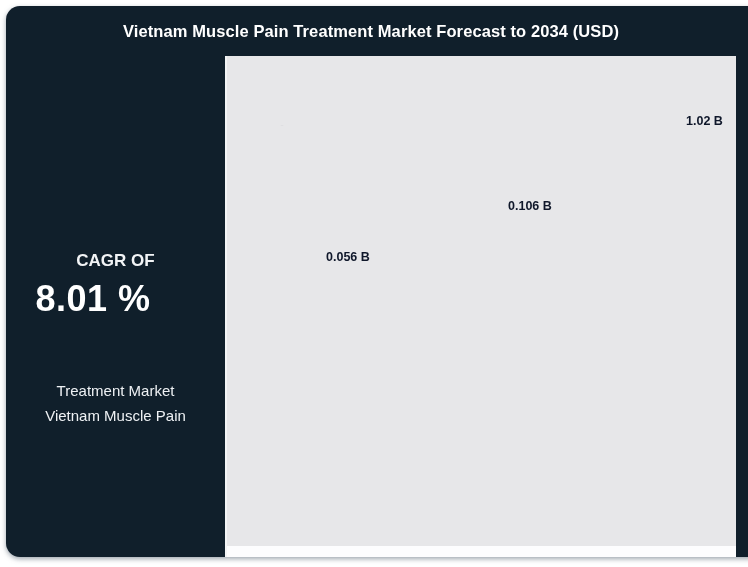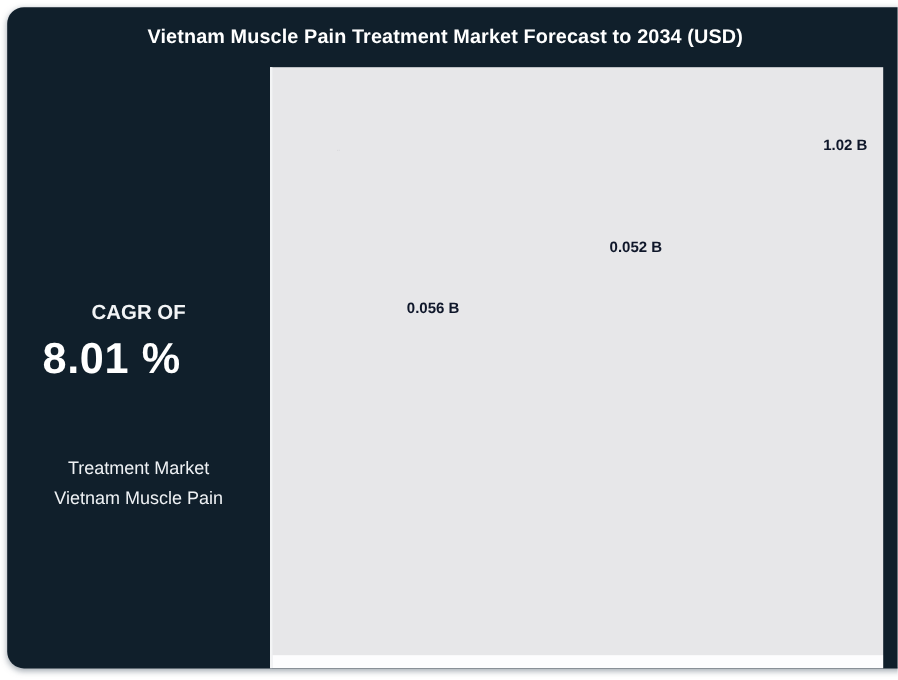--- a/index.html
+++ b/index.html
@@ -161,23 +161,23 @@
         <span>Treatment Market</span>
         <span>Vietnam Muscle Pain</span>
       </div>
     </div>
 
     <div class="chart-panel">
       <div class="chart-plot">
 
         <div class="watermark">..</div>
 
-        <div class="dp-label" style="left:112px; top:194px;text-align:center;">0.056 B</div>
+        <div class="dp-label" style="left:99px; top:194px;text-align:center;">0.056 B</div>
 
-        <div class="dp-label" style="left:281px; top:143px;">0.052 B</div>
+        <div class="dp-label" style="left:281px; top:143px;">0.106 B</div>
 
         <div class="dp-label" style="left:459px; top:58px;">1.02 B</div>
 
       </div>
       <div class="chart-base"></div>
     </div>
 
   </div>
 </div>
 

